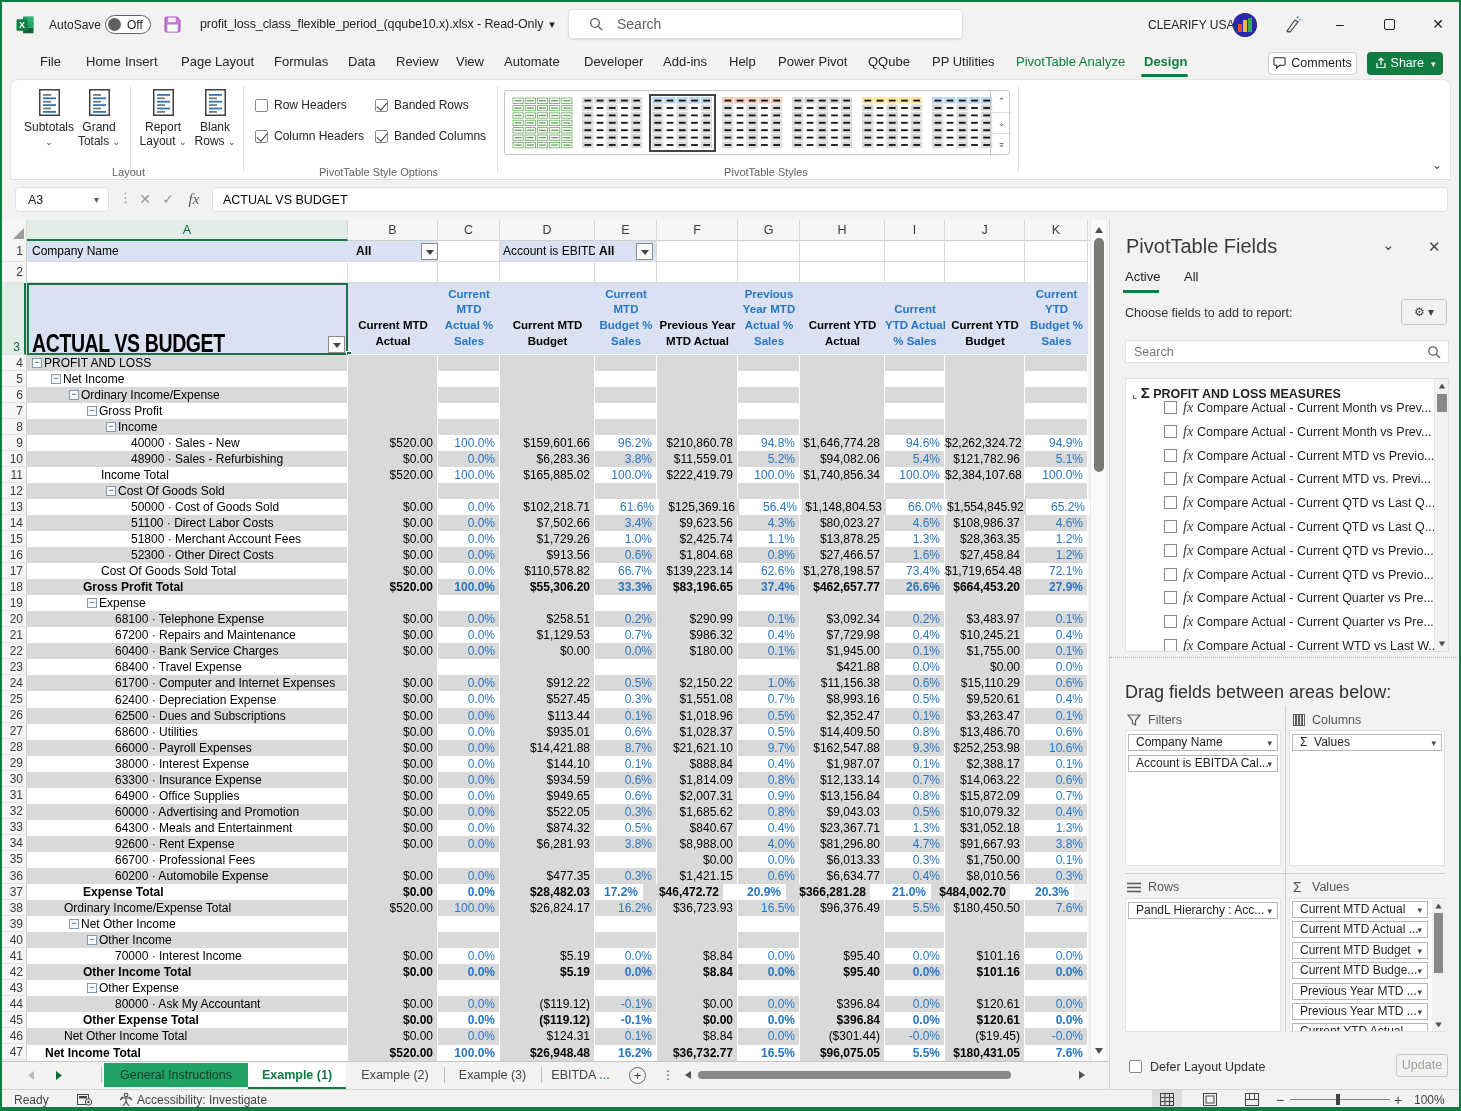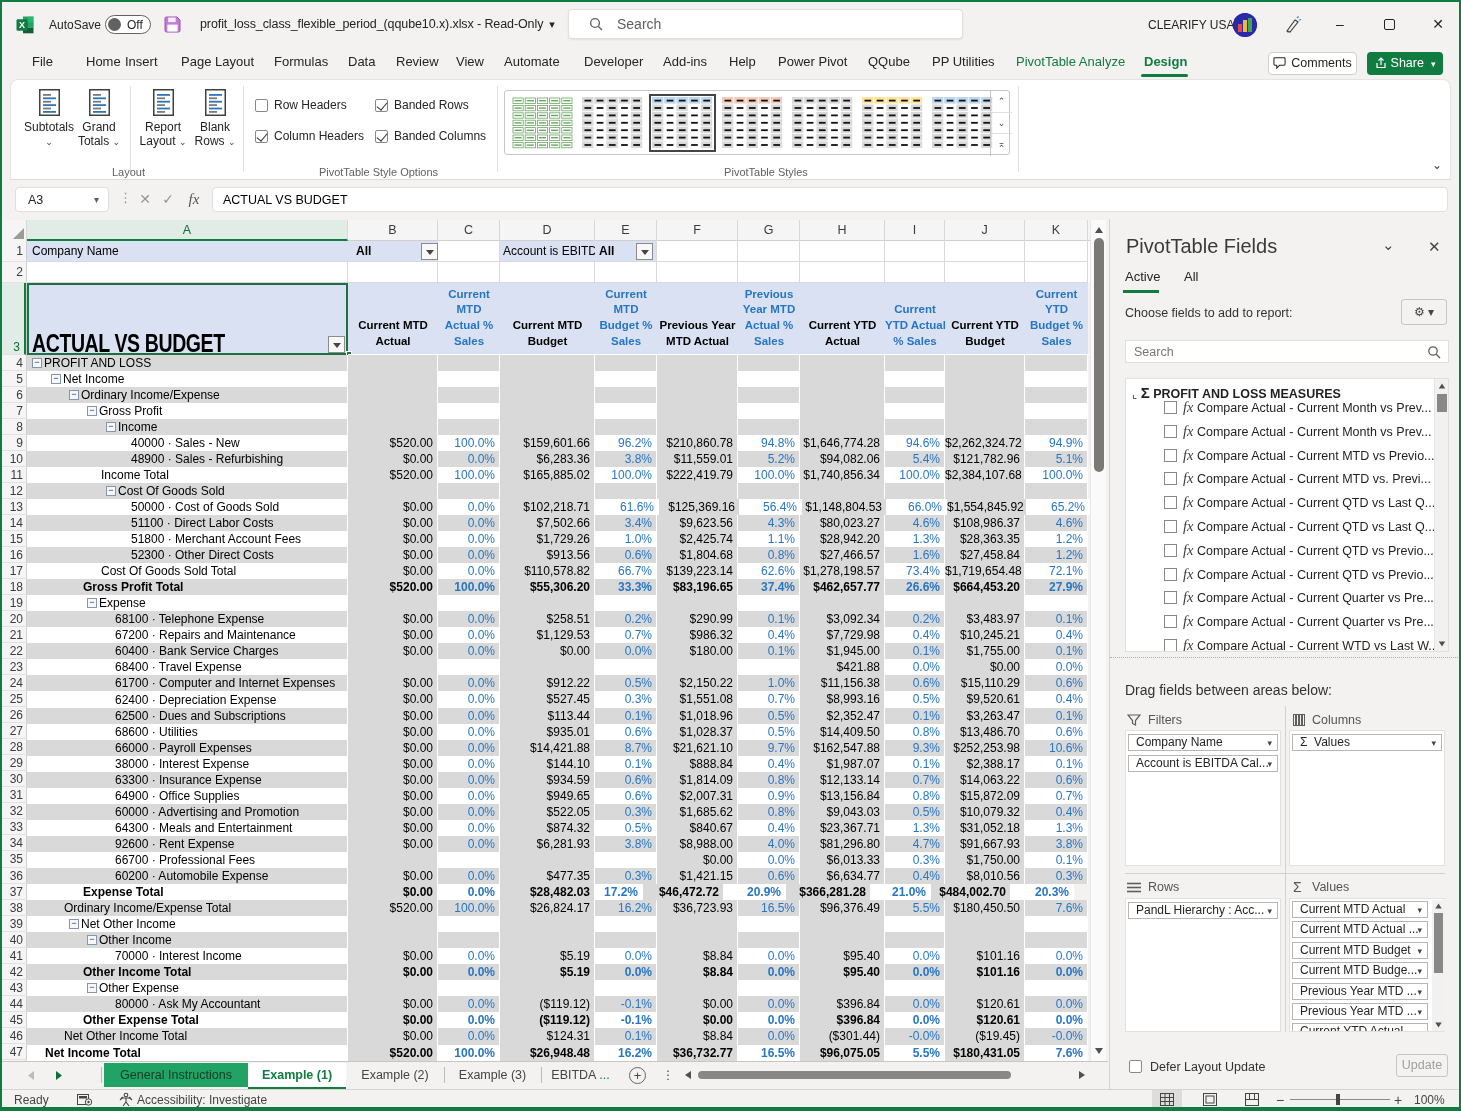--- a/index.html
+++ b/index.html
@@ -125,21 +125,21 @@
 #gearbtn{position:absolute;left:291px;top:80px;width:46px;height:26px;line-height:24px !important;border:1px solid #c8c6c4;border-radius:3px;background:#f3f2f1;font-size:12px;color:#444;text-align:center;line-height:20px}
 #psearch{position:absolute;left:15px;top:121px;width:324px;height:23px;background:#fff;border:1px solid #e1dfdd;font-size:12.5px;color:#767674;line-height:22px;padding-left:8px}
 #plist{position:absolute;left:15px;top:159px;width:324px;height:274px;background:#fff;border:1px solid #e1dfdd;overflow:hidden}
 .fl-h{position:absolute;left:6px;top:5px;font-size:12.5px;font-weight:bold;color:#201f1e}
 .fl-row{position:absolute;left:31px;font-size:12.5px;color:#201f1e;white-space:nowrap}
 .fl-cb{position:absolute;width:13px;height:13px;border:1px solid #8a8886;background:#fff}
 .fx{font-family:"Liberation Serif",serif;font-style:italic;color:#3c3c3c;font-size:14.5px}
 #plscroll{position:absolute;right:0;top:0;width:14px;height:272px;background:#f1f1f1;border-left:1px solid #e5e5e5}
 #plthumb{position:absolute;left:2px;top:15px;width:10px;height:18px;background:#8a8886;border-radius:0}
 #pdots{position:absolute;left:0px;top:438px;width:352px;border-top:1px dotted #b0aeac}
-#pdrag{left:15px;top:463px;font-size:14px;color:#323130}
+#pdrag{left:15px;top:463px;font-size:18px;color:#323130}
 .area-lab{position:absolute;font-size:12.5px;color:#555;}
 .area-box{position:absolute;background:#fff;border:1px solid #e3e1df}
 .pill{position:absolute;height:17px;background:#fff;border:1px solid #b8b6b4;font-size:12px;color:#242424;line-height:15px;padding-left:7px;white-space:nowrap;overflow:hidden}
 .pill .pc{position:absolute;right:5px;top:1px;font-size:9px;color:#444}
 #defercb{position:absolute;left:19px;top:841px;width:13px;height:13px;border:1px solid #8a8886;background:#fff;border-radius:2px}
 #deferlab{left:40px;top:841px;font-size:12.5px;color:#323130}
 #updatebtn{position:absolute;left:286px;top:835px;width:52px;height:23px;border:1px solid #c8c6c4;border-radius:3px;font-size:12.5px;color:#a19f9d;text-align:center;line-height:21px;background:#f3f2f1}
 </style></head><body>
 <div id="titlebar">
 <svg id="xlicon" viewBox="0 0 18 18">
@@ -179,21 +179,21 @@
       <path d="M4 16 L12 5 L15 7 L7 17 Z" fill="none" stroke="#444" stroke-width="1.2"></path>
       <path d="M4 16 L4.5 17.5 L7 17" fill="#444"></path>
       <line x1="14" y1="3" x2="15.5" y2="1.5" stroke="#2b88d8" stroke-width="1.2"></line>
       <line x1="16" y1="5" x2="18" y2="4.5" stroke="#2b88d8" stroke-width="1.2"></line>
     </svg>
 <div class="caption" style="left:1330px">–</div>
 <div class="caption" style="left:1384px;top:19px;width:11px;height:11px;border:1.3px solid #242424;border-radius:2px"></div>
 <div class="caption" style="left:1428px">✕</div>
 </div>
 <div id="menubar">
-<div class="mi" style="left:32px">File</div>
+<div class="mi" style="left:40px">File</div>
 <div class="mi" style="left:86px">Home</div>
 <div class="mi" style="left:125px">Insert</div>
 <div class="mi" style="left:181px">Page Layout</div>
 <div class="mi" style="left:274px">Formulas</div>
 <div class="mi" style="left:348px">Data</div>
 <div class="mi" style="left:396px">Review</div>
 <div class="mi" style="left:456px">View</div>
 <div class="mi" style="left:504px">Automate</div>
 <div class="mi" style="left:584px">Developer</div>
 <div class="mi" style="left:663px">Add-ins</div>
@@ -1076,21 +1076,21 @@
 <div class="dr o">
       <div class="la" style="padding-left:104px">
         <span>51800 · Merchant Account Fees</span>
       </div>
       <div class="vg" style="width:90px">$0.00</div>
       <div class="vn p" style="width:62px">0.0%</div>
       <div class="vg" style="width:95px">$1,729.26</div>
       <div class="vn p" style="width:62px">1.0%</div>
       <div class="vg" style="width:81px">$2,425.74</div>
       <div class="vn p" style="width:62px">1.1%</div>
-      <div class="vg" style="width:85px">$28,942.20</div>
+      <div class="vg" style="width:85px">$13,878.25</div>
       <div class="vn p" style="width:60px">1.3%</div>
       <div class="vg" style="width:80px">$28,363.35</div>
       <div class="vn p" style="width:63px">1.2%</div>
     </div>
 <div class="dr e">
       <div class="la" style="padding-left:104px">
         <span>52300 · Other Direct Costs</span>
       </div>
       <div class="vg" style="width:90px">$0.00</div>
       <div class="vn p" style="width:62px">0.0%</div>

